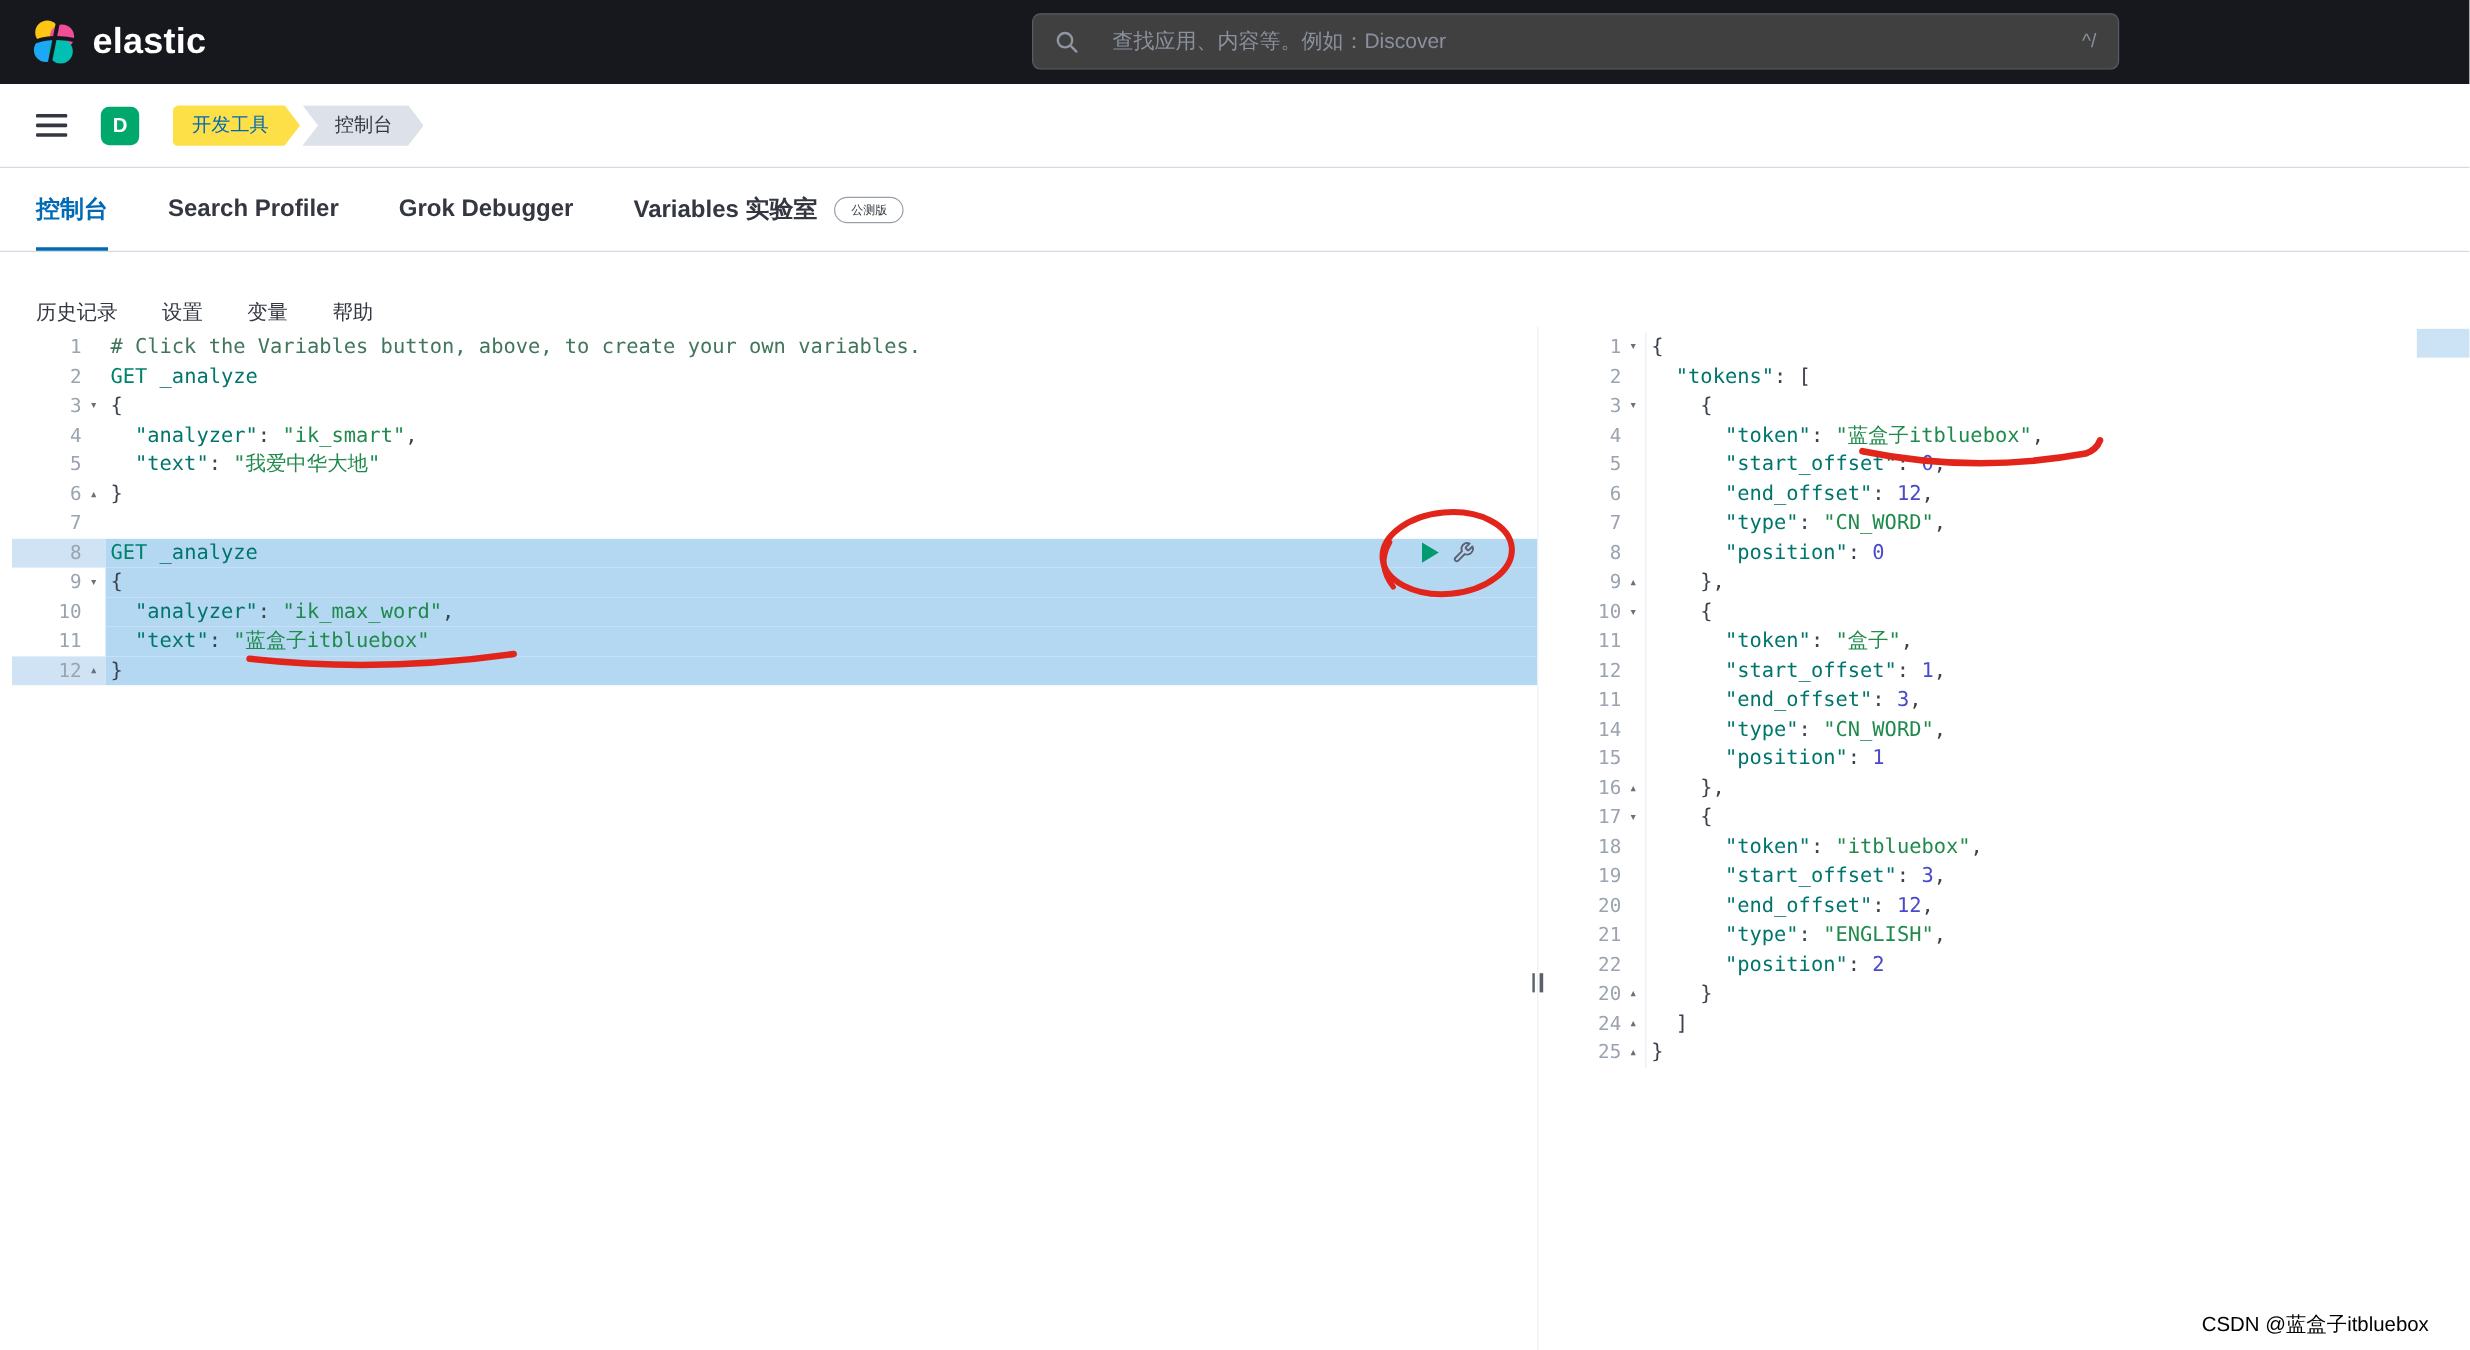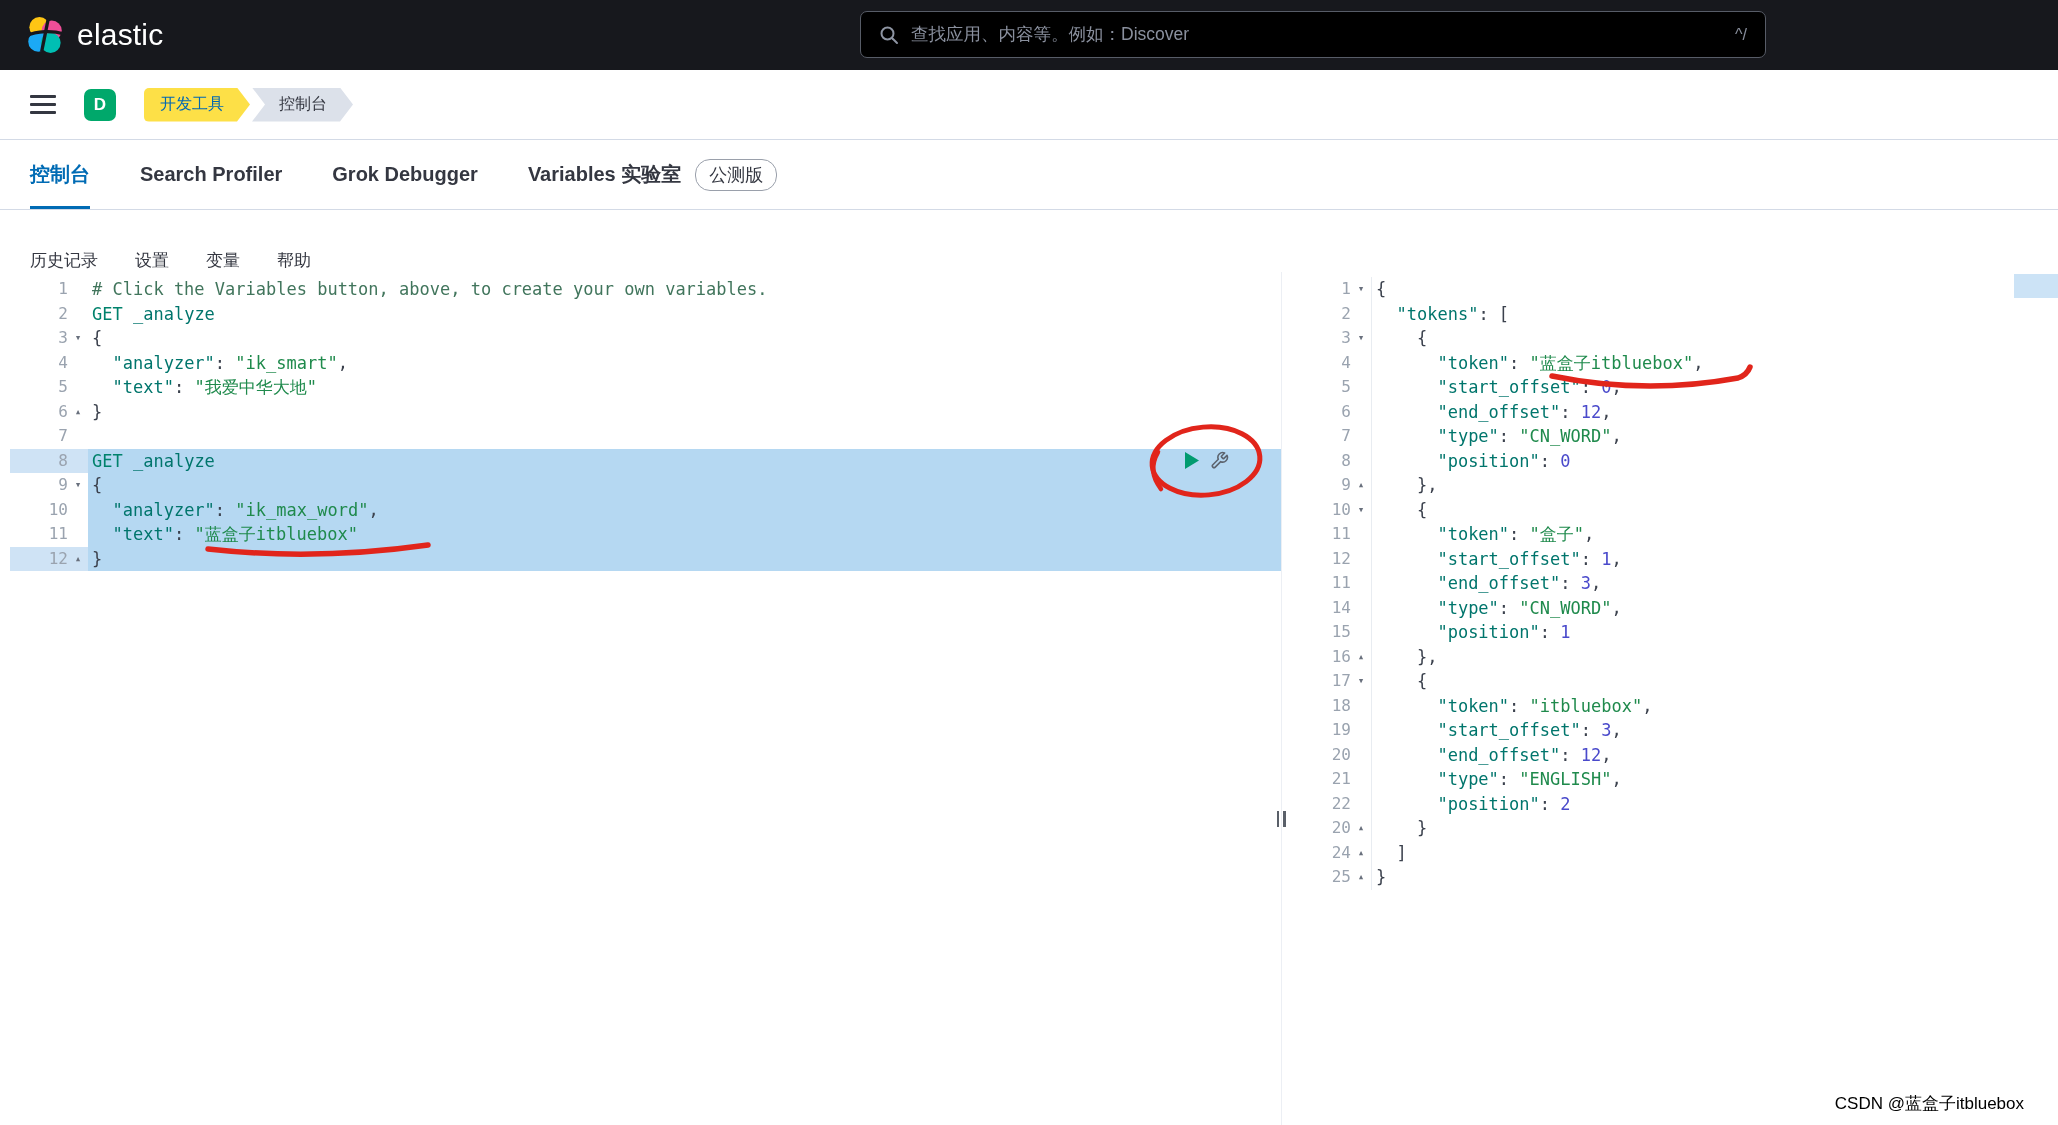--- a/index.html
+++ b/index.html
@@ -3,23 +3,23 @@
 <meta charset="utf-8">
 <style>
 *{box-sizing:border-box;margin:0;padding:0}
 html,body{width:2058px;height:1125px}
 body{position:relative;overflow:hidden;background:#fff;color:#343741;
      font-family:"Liberation Sans","DejaVu Sans",sans-serif}
 
 
 .topbar{height:70px;background:#17181D;display:flex;align-items:center;padding:0 26px;position:relative}
 .brand{display:flex;align-items:center;gap:13px;cursor:pointer}
-.brand-text{color:#fff;font-size:30px;font-weight:400;letter-spacing:.2px}
+.brand-text{color:#fff;font-size:30px;font-weight:700;letter-spacing:.2px}
 .search{position:absolute;left:860px;top:11px;width:906px;height:47px;border:1px solid #575C67;
-        border-radius:7px;background:#000000;display:flex;align-items:center;padding:0 18px;gap:12px}
+        border-radius:7px;background:#404040;display:flex;align-items:center;padding:0 18px;gap:28px}
 .search input{flex:1;background:transparent;border:none;outline:none;color:#D6DAE2;font-size:17.5px;font-family:inherit}
 .search input::placeholder{color:#8A909E}
 .hint{color:#8A909E;font-size:16px;white-space:nowrap}
 
 
 .navbar{height:70px;border-bottom:1px solid #D3DAE6;display:flex;align-items:center;padding:0 30px;background:#fff}
 .hamburger{width:26px;display:flex;flex-direction:column;gap:5px;cursor:pointer}
 .hamburger i{display:block;height:3px;background:#343741;border-radius:1px}
 .space{width:32px;height:32px;border-radius:7px;background:var(--space_badge,#00A86B);color:#fff;font-weight:700;
        font-size:17px;display:flex;align-items:center;justify-content:center;margin-left:28px;cursor:pointer}
@@ -27,21 +27,21 @@
 .crumb{height:34px;display:flex;align-items:center;font-size:16px;padding:0 26px 0 16px;white-space:nowrap}
 .crumb.first{background:#fde047;color:#0068B3;cursor:pointer;border-radius:5px 0 0 5px;
    clip-path:polygon(0 0,calc(100% - 13px) 0,100% 50%,calc(100% - 13px) 100%,0 100%)}
 .crumb.last{background:#DCE1EA;color:#343741;padding-left:27px;
    clip-path:polygon(0 0,calc(100% - 13px) 0,100% 50%,calc(100% - 13px) 100%,0 100%,13px 50%)}
 
 
 .tabsrow{height:70px;border-bottom:1px solid #D3DAE6;display:flex;align-items:center;padding:0 30px;gap:50px;background:#fff}
 .tab{height:100%;display:flex;align-items:center;font-size:20px;font-weight:700;color:#343741;cursor:pointer;gap:14px;white-space:nowrap}
 .tab.active{color:var(--accent,#006BB4);box-shadow:inset 0 -3px 0 var(--accent,#006BB4)}
-.beta{border:1px solid #9AA0AB;border-radius:15px;padding:3px 13px;font-size:18px;font-weight:400;color:#343741;background:#fff}
+.beta{border:1px solid #9AA0AB;border-radius:15px;padding:3px 13px;font-size:10px;font-weight:400;color:#343741;background:#fff}
 
 
 .menurow{height:62px;display:flex;align-items:flex-end;padding:0 30px;gap:37px;background:#fff}
 .menu-item{font-size:17px;color:#343741;cursor:pointer;white-space:nowrap}
 
 
 .workspace{position:absolute;left:0;top:272px;width:2058px;bottom:0;background:#fff}
 .editor{position:absolute;top:5px;font-family:"DejaVu Sans Mono",monospace;font-size:17px}
 #req-editor{left:10px;width:1271px}
 #res-editor{left:1283px;right:0}

